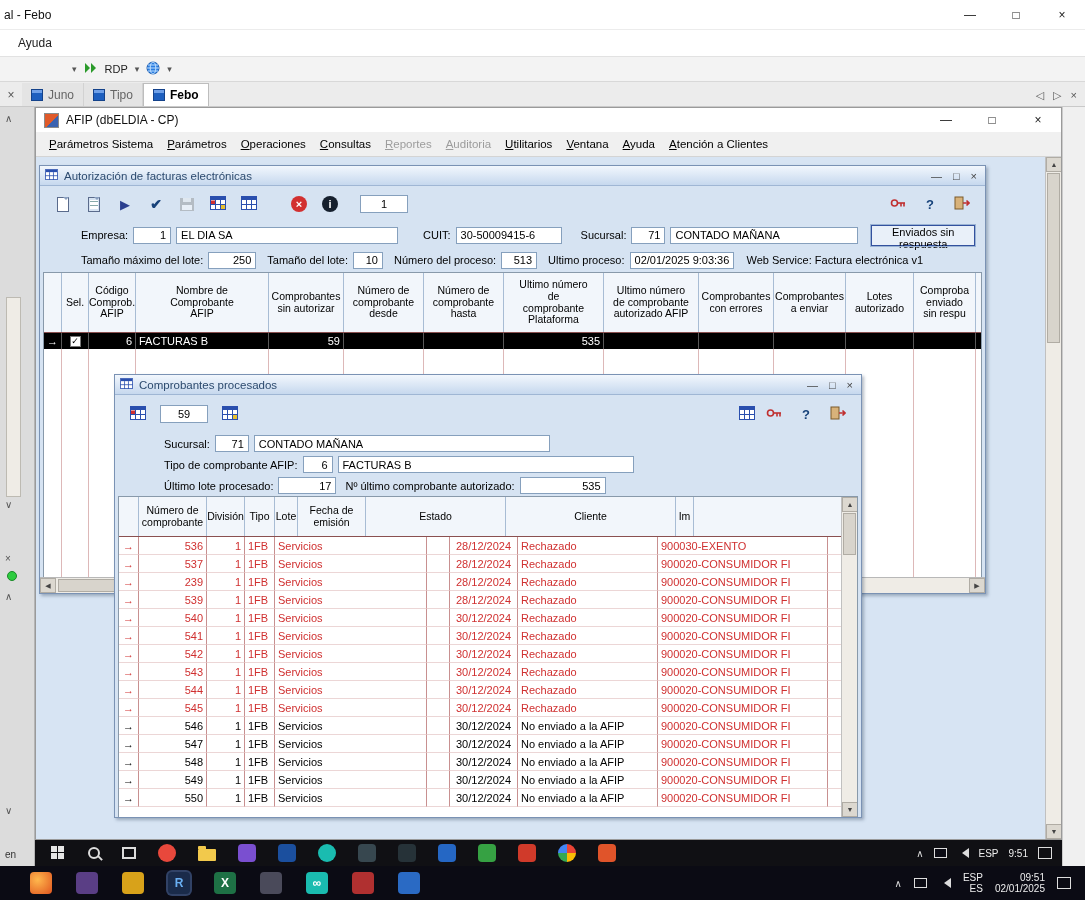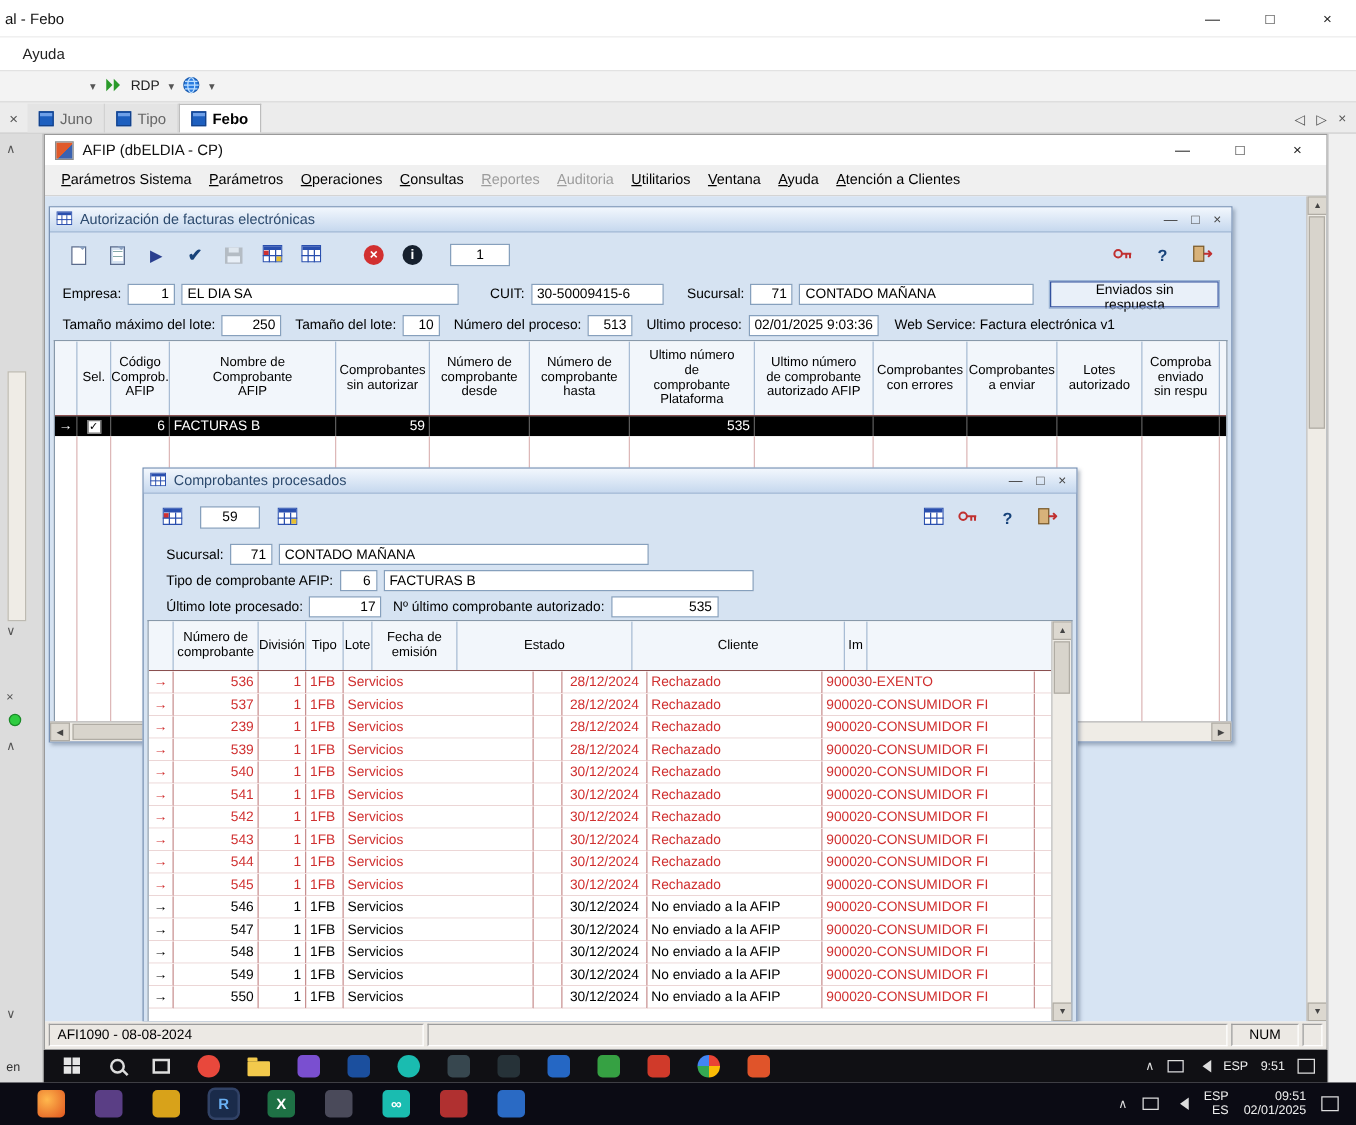--- a/index.html
+++ b/index.html
@@ -69,21 +69,21 @@
 .icon-cancel{width:16px;height:16px;border-radius:50%;background:#d23030;color:#fff;display:flex;align-items:center;justify-content:center;font-weight:bold;font-size:11px;line-height:1;}
 .icon-info{width:16px;height:16px;border-radius:50%;background:#16202e;color:#fff;display:flex;align-items:center;justify-content:center;font-weight:bold;font-size:11px;line-height:1;}
 .counter{width:48px;height:18px;background:#fff;border:1px solid #86a0bd;display:flex;align-items:center;justify-content:center;font-size:11px;margin-left:12px;}
 .proc-win .counter{margin-left:4px;margin-right:4px;}
 .tb-right{margin-left:auto;display:flex;gap:6px;align-items:center;}
 .helpbtn{color:#16427a;font-weight:bold;font-size:13px;}
 
 
 .frow{display:flex;align-items:center;gap:5px;padding:0 10px;height:26px;flex:none;}
 .proc-win .frow{height:21px;padding:0 18px;}
-.flabel{font-size:11px;white-space:nowrap;}
+.flabel{font-size:11px;white-space:nowrap;margin-left:31px;}
 .fbox{height:17px;background:#fff;border:1px solid #86a0bd;font-size:11px;display:flex;align-items:center;padding:0 4px;overflow:hidden;white-space:nowrap;flex:none;}
 .fbox.r{justify-content:flex-end;}
 .btn-default{height:21px;padding:0 10px;background:#e9f0f9;border:1px solid #33519e;outline:1px solid #9ab3d4;font-size:11px;font-family:"Liberation Sans",sans-serif;margin-left:8px;}
 
 
 .agrid{flex:1;display:flex;flex-direction:column;margin:0 3px;background:#fff;border:1px solid #8899aa;border-bottom:none;overflow:hidden;}
 .ghead{display:flex;background:#f2f6fb;border-bottom:1px solid #8a5050;flex:none;overflow:hidden;}
 .ghead.auth{height:60px;}
 .ghead.proc{height:40px;}
 .gc{flex:none;display:flex;align-items:center;padding:0 3px;overflow:hidden;white-space:nowrap;font-size:11px;}
@@ -702,26 +702,20 @@
         </div>
 
         <div class="vscroll mdi-vs">
           <div class="sarrow">▲</div>
           <div class="vthumb" style="height:170px"></div>
           <div class="vtrack"></div>
           <div class="sarrow">▼</div>
         </div>
       </div>
 
-      <div class="a-statusbar">
-        <div class="sbseg" style="width:300px">AFI1090 - 08-08-2024</div>
-        <div class="sbseg" style="flex:1"></div>
-        <div class="sbseg" style="width:54px;justify-content:center">NUM</div>
-        <div class="sbseg" style="width:16px"></div>
-      </div>
     </div>
 
     <div class="inner-taskbar">
       <div class="win-start">
           <div></div>
           <div></div>
           <div></div>
           <div></div>
         </div>
       <div class="icon-search"></div>

